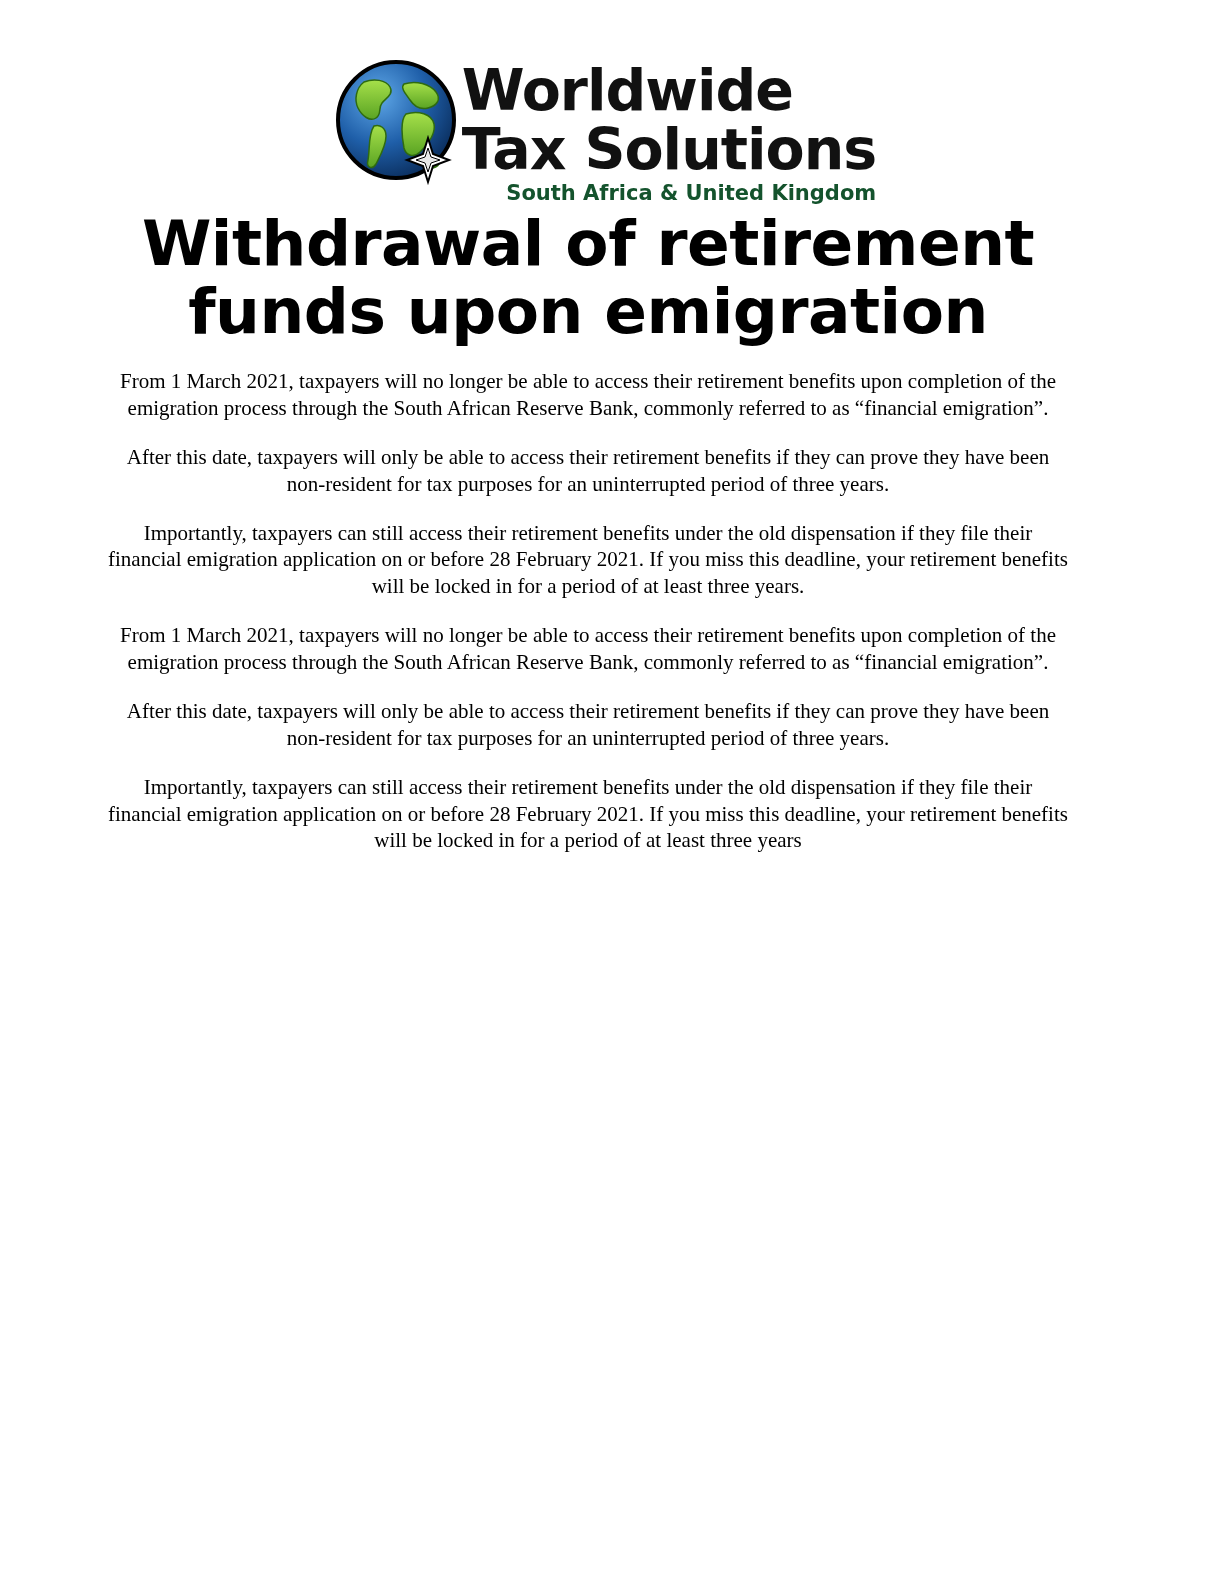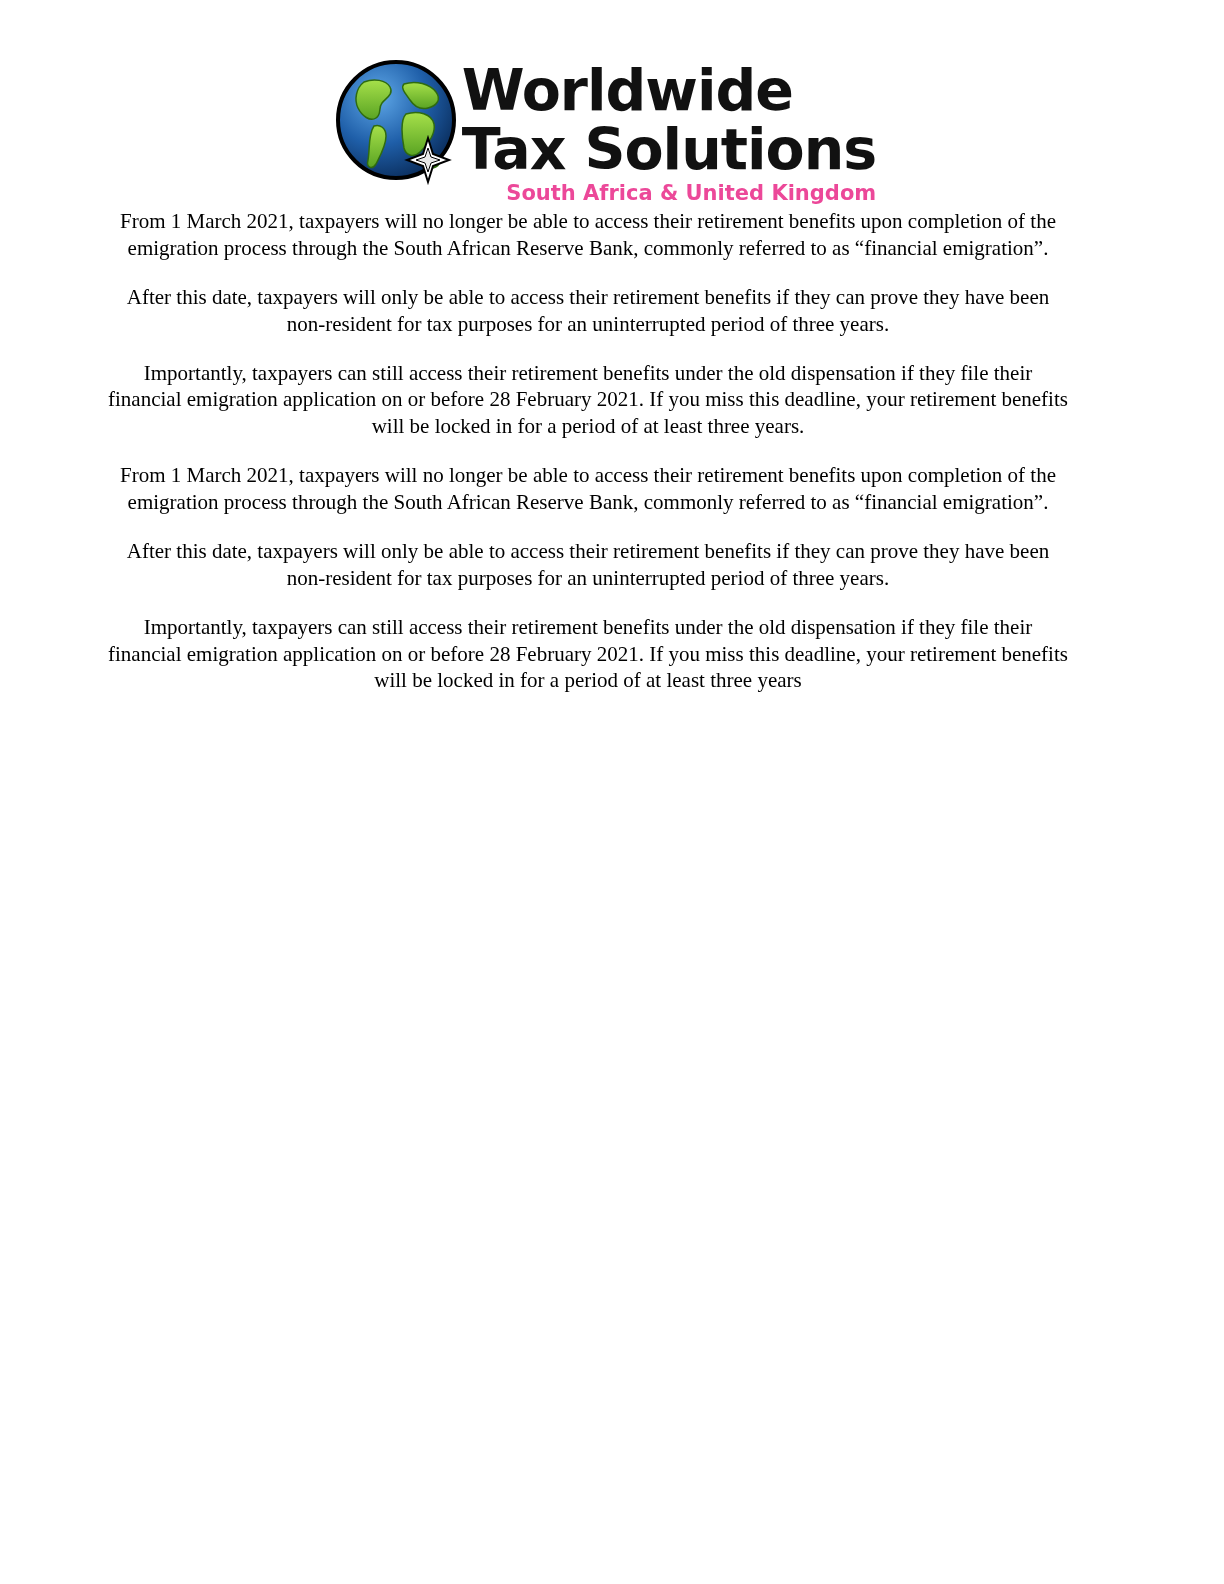--- a/index.html
+++ b/index.html
@@ -57,21 +57,21 @@
     font-size: 57px;
     letter-spacing: -1px;
     color: #111111;
     display: block;
     margin-top: 2px;
   }
   .logo-line3 {
     font-family: "DejaVu Sans", sans-serif;
     font-weight: bold;
     font-size: 21px;
-    color: #ec4899;
+    color: #14532d;
     display: block;
     margin-top: 5px;
     text-align: right;
   }
 
   
   .doc-title {
     font-family: "DejaVu Sans", sans-serif;
     font-weight: bold;
     font-size: 63px;
@@ -129,20 +129,21 @@
         </g>
       </svg>
     </div>
     <div class="logo-text">
       <span class="logo-line1">Worldwide</span>
       <span class="logo-line2">Tax Solutions</span>
       <span class="logo-line3">South Africa &amp; United Kingdom</span>
     </div>
   </div>
 
+  <h1 class="doc-title">Withdrawal of retirement funds upon emigration</h1>
 
   <div class="body-copy">
     <p class="para indent-first">From 1 March 2021, taxpayers will no longer be able to access their retirement benefits upon completion of the emigration process through the South African Reserve Bank, commonly referred to as “financial emigration”.</p>
     <p class="para">After this date, taxpayers will only be able to access their retirement benefits if they can prove they have been non-resident for tax purposes for an uninterrupted period of three years.</p>
     <p class="para">Importantly, taxpayers can still access their retirement benefits under the old dispensation if they file their financial emigration application on or before 28 February 2021. If you miss this deadline, your retirement benefits will be locked in for a period of at least three years.</p>
     <p class="para indent-first">From 1 March 2021, taxpayers will no longer be able to access their retirement benefits upon completion of the emigration process through the South African Reserve Bank, commonly referred to as “financial emigration”.</p>
     <p class="para">After this date, taxpayers will only be able to access their retirement benefits if they can prove they have been non-resident for tax purposes for an uninterrupted period of three years.</p>
     <p class="para">Importantly, taxpayers can still access their retirement benefits under the old dispensation if they file their financial emigration application on or before 28 February 2021. If you miss this deadline, your retirement benefits will be locked in for a period of at least three years</p>
   </div>
 

